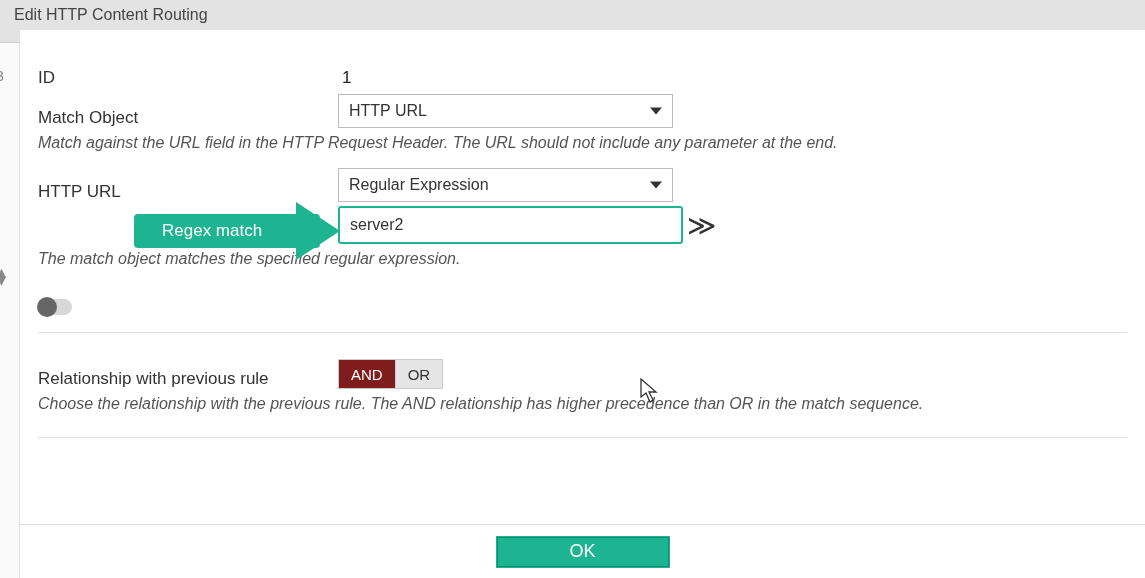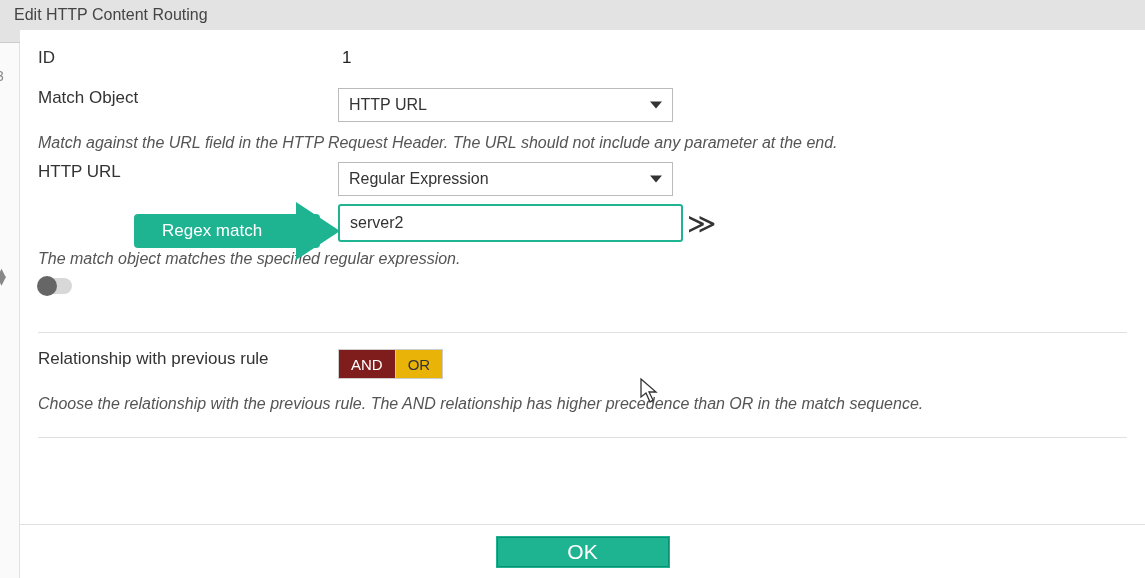--- a/index.html
+++ b/index.html
@@ -49,21 +49,21 @@
     }
     .dialog-body {
       position: absolute;
       top: 30px; left: 20px; right: 0; bottom: 0;
       background: #fff;
       padding: 18px 0 0 0;
     }
     .pad { padding-left: 18px; padding-right: 18px; }
     .form-row {
       display: flex;
-      align-items: flex-start;
+      align-items: flex-end;
       min-height: 40px;
       position: relative;
     }
     .label-col {
       width: 300px;
       flex: 0 0 300px;
       font-size: 17px;
       color: #333;
     }
     .value-col {
@@ -147,21 +147,21 @@
       border: 1px solid #ccc;
       height: 30px;
       overflow: hidden;
     }
     .segment .seg {
       display: flex;
       align-items: center;
       justify-content: center;
       padding: 0 12px;
       font-size: 15px;
-      background: #eab308;
+      background: #e5e5e5;
       color: #333;
       border-right: 1px solid #ccc;
       cursor: pointer;
     }
     .segment .seg:last-child { border-right: none; }
     .segment .seg.active {
       background: #7f1d1d;
       color: #fff;
     }
     .arrow-callout {
@@ -210,21 +210,21 @@
       border-top: 1px solid #e0e0e0;
       background: #fff;
       gap: 18px;
     }
     .btn {
       width: 174px;
       height: 32px;
       display: inline-flex;
       align-items: center;
       justify-content: center;
-      font-size: 21px;
+      font-size: 18px;
       cursor: pointer;
       border: 1px solid #1eb491;
     }
     .btn.primary {
       background: #1eb491;
       color: #fff;
       box-shadow: 0 0 0 1px #0d8f72 inset;
     }
     .btn.secondary {
       background: #fff;

